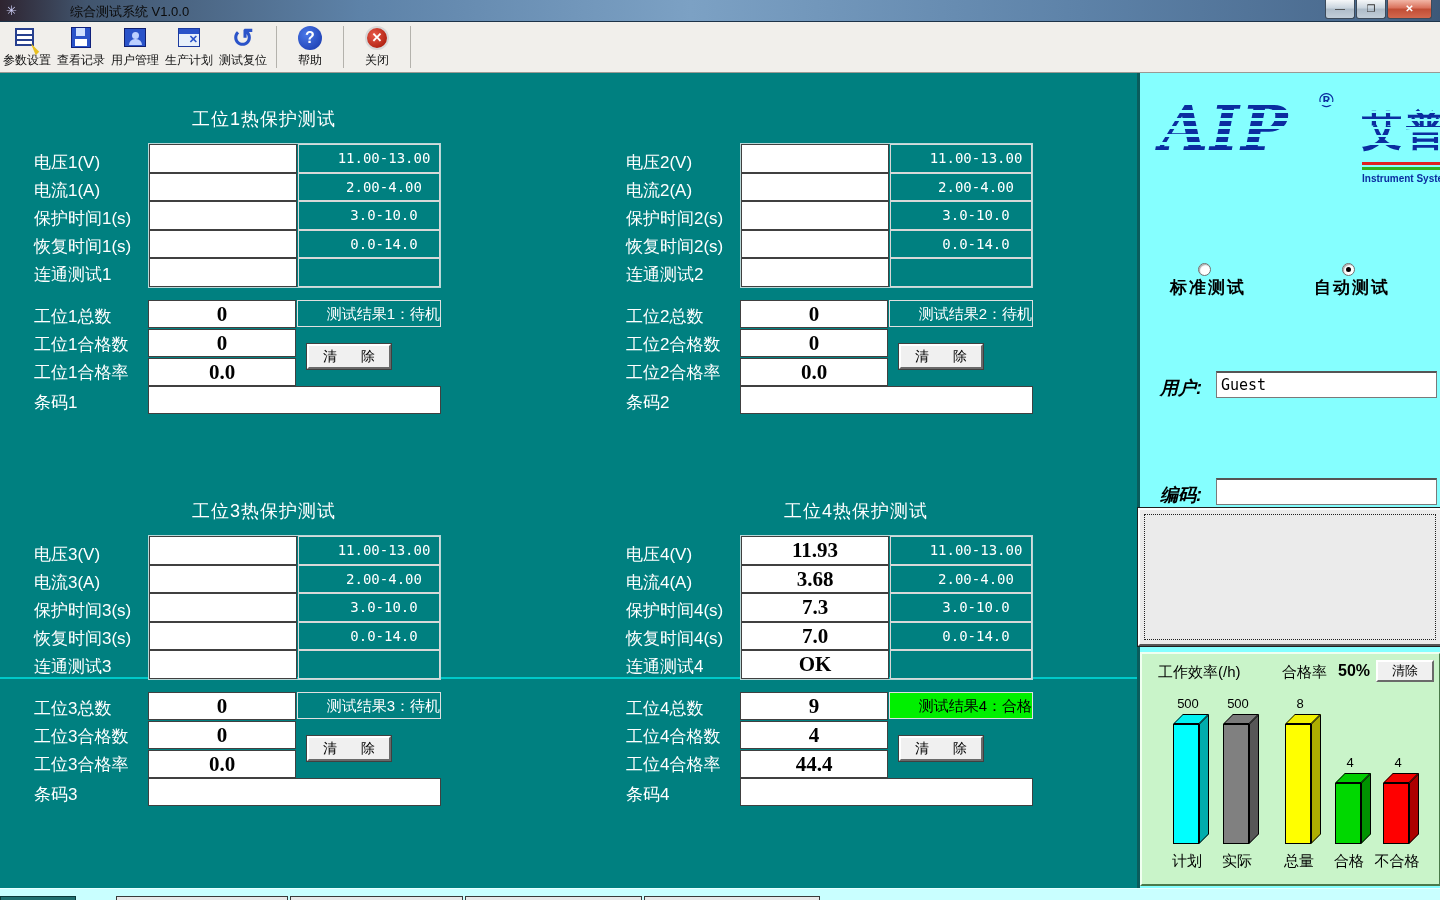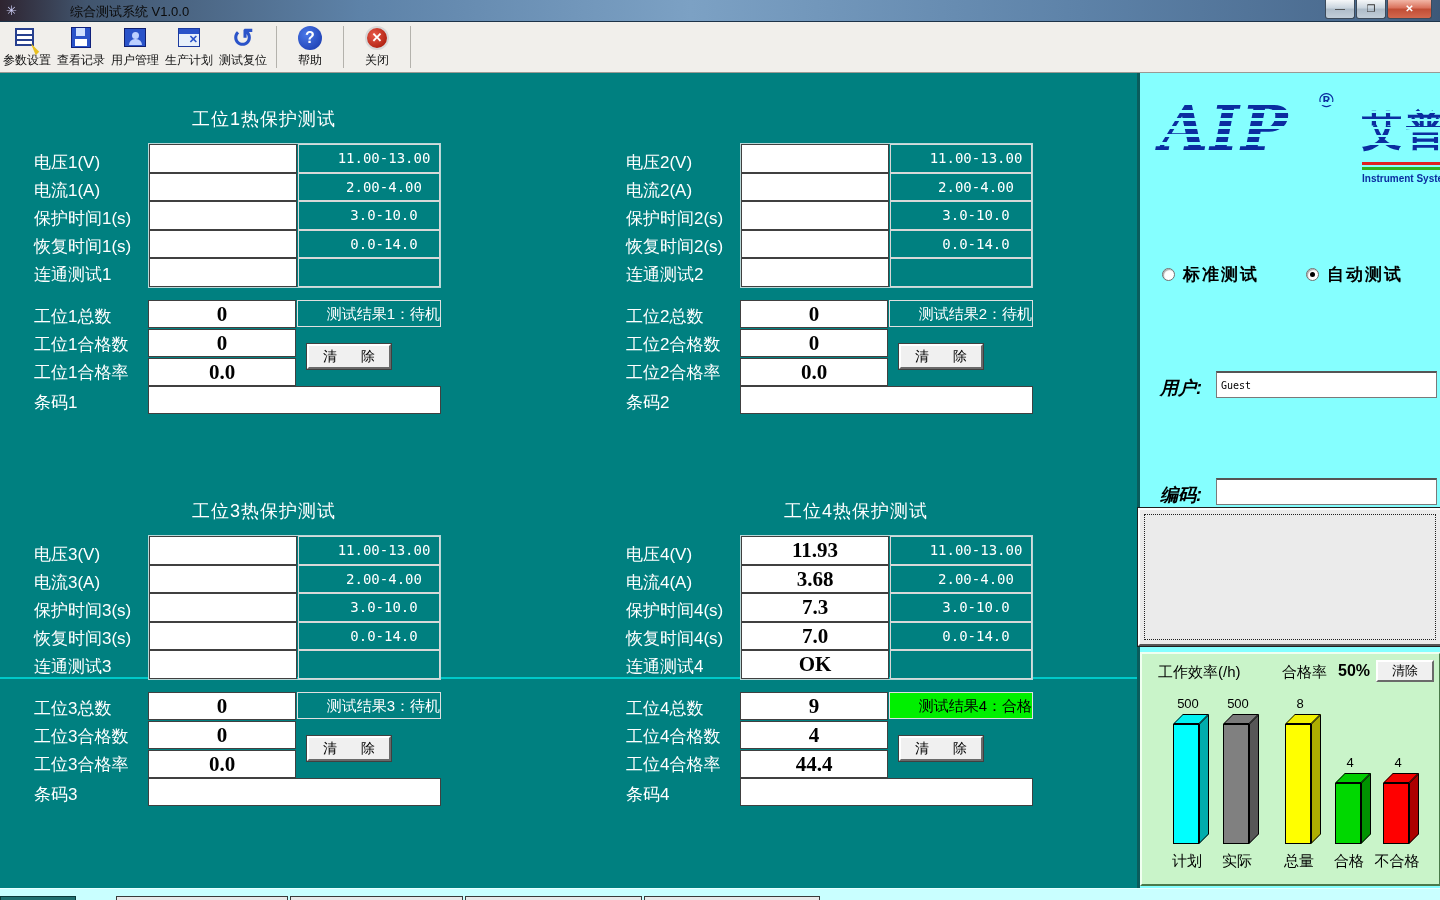--- a/index.html
+++ b/index.html
@@ -72,27 +72,27 @@
   .logo-reg { position:absolute; left:163px; top:0px; font-size:20px; color:#0b2da0; font-weight:bold; }
   .logo-stripes { position:absolute; left:0; top:8px; width:200px; height:68px; background:repeating-linear-gradient(to bottom, rgba(133,255,255,0) 0 5px, #85ffff 5px 8px); pointer-events:none; }
   .logo-cn { position:absolute; left:206px; top:14px; width:94px; }
   .logo-cn .cn { font-size:40px; font-weight:bold; color:#0b2da0; letter-spacing:4px; white-space:nowrap; }
   .logo-cn .cnstripes { position:absolute; left:0; top:2px; width:100px; height:44px; background:repeating-linear-gradient(to bottom, rgba(133,255,255,0) 0 6px, #85ffff 6px 8px); pointer-events:none; }
   .bar-red { margin-top:4px; height:3px; width:92px; background:#e02020; }
   .bar-green { margin-top:2px; height:3px; width:92px; background:#30b020; }
   .logo-sub { margin-top:3px; font-size:10px; color:#0b2da0; font-weight:bold; white-space:nowrap; }
 
   .radio-row { position:absolute; left:0; top:190px; width:303px; height:24px; }
-  .radio-item { position:absolute; display:flex; align-items:center; }
+  .radio-item { position:absolute; display:flex; align-items:center;flex-direction:column; }
   .radio { width:13px; height:13px; border-radius:50%; background:#fff; border:1px solid #707070; box-shadow:inset 1px 1px 1px #aaa; position:relative; }
   .radio.sel::after { content:""; position:absolute; left:3px; top:3px; width:5px; height:5px; border-radius:50%; background:#000; }
   .radio-label { margin-left:8px; font-size:17px; font-weight:bold; color:#000; letter-spacing:2px; }
 
   .fieldlabel { position:absolute; font-size:18px; font-weight:bold; font-style:italic; color:#000; }
-  .tfield { position:absolute; left:76px; width:221px; height:27px; background:#fff; border:1px solid #7a7a7a; border-top:2px solid #555; font-family:"DejaVu Sans Mono", monospace; font-size:10px; color:#000; padding:3px 4px; }
+  .tfield { position:absolute; left:76px; width:221px; height:27px; background:#fff; border:1px solid #7a7a7a; border-top:2px solid #555; font-family:"DejaVu Sans Mono", monospace; font-size:15px; color:#000; padding:3px 4px; }
 
   .startbtn { position:absolute; left:-2px; top:435px; width:304px; height:138px; background:#ebebeb;
     border:2px solid; border-color:#fff #555 #555 #fff; outline:1px solid #202020;
     display:flex; align-items:center; justify-content:center; }
   .startbtn .focusring { position:absolute; inset:4px; border:1px dotted #202020; }
   .startbtn .starttext { font-family:"Liberation Serif", serif; font-size:54px; color:#000; letter-spacing:10px; text-shadow:2px 2px 0 #9a9a9a; }
 
   .chartpanel { position:absolute; left:0; top:579px; width:301px; height:234px; background:#c9f4c9;
     border:2px solid; border-color:#f0fff0 #4a7a4a #4a7a4a #f0fff0; }
   .ch-title { position:absolute; left:16px; top:9px; font-size:15px; color:#000; }

